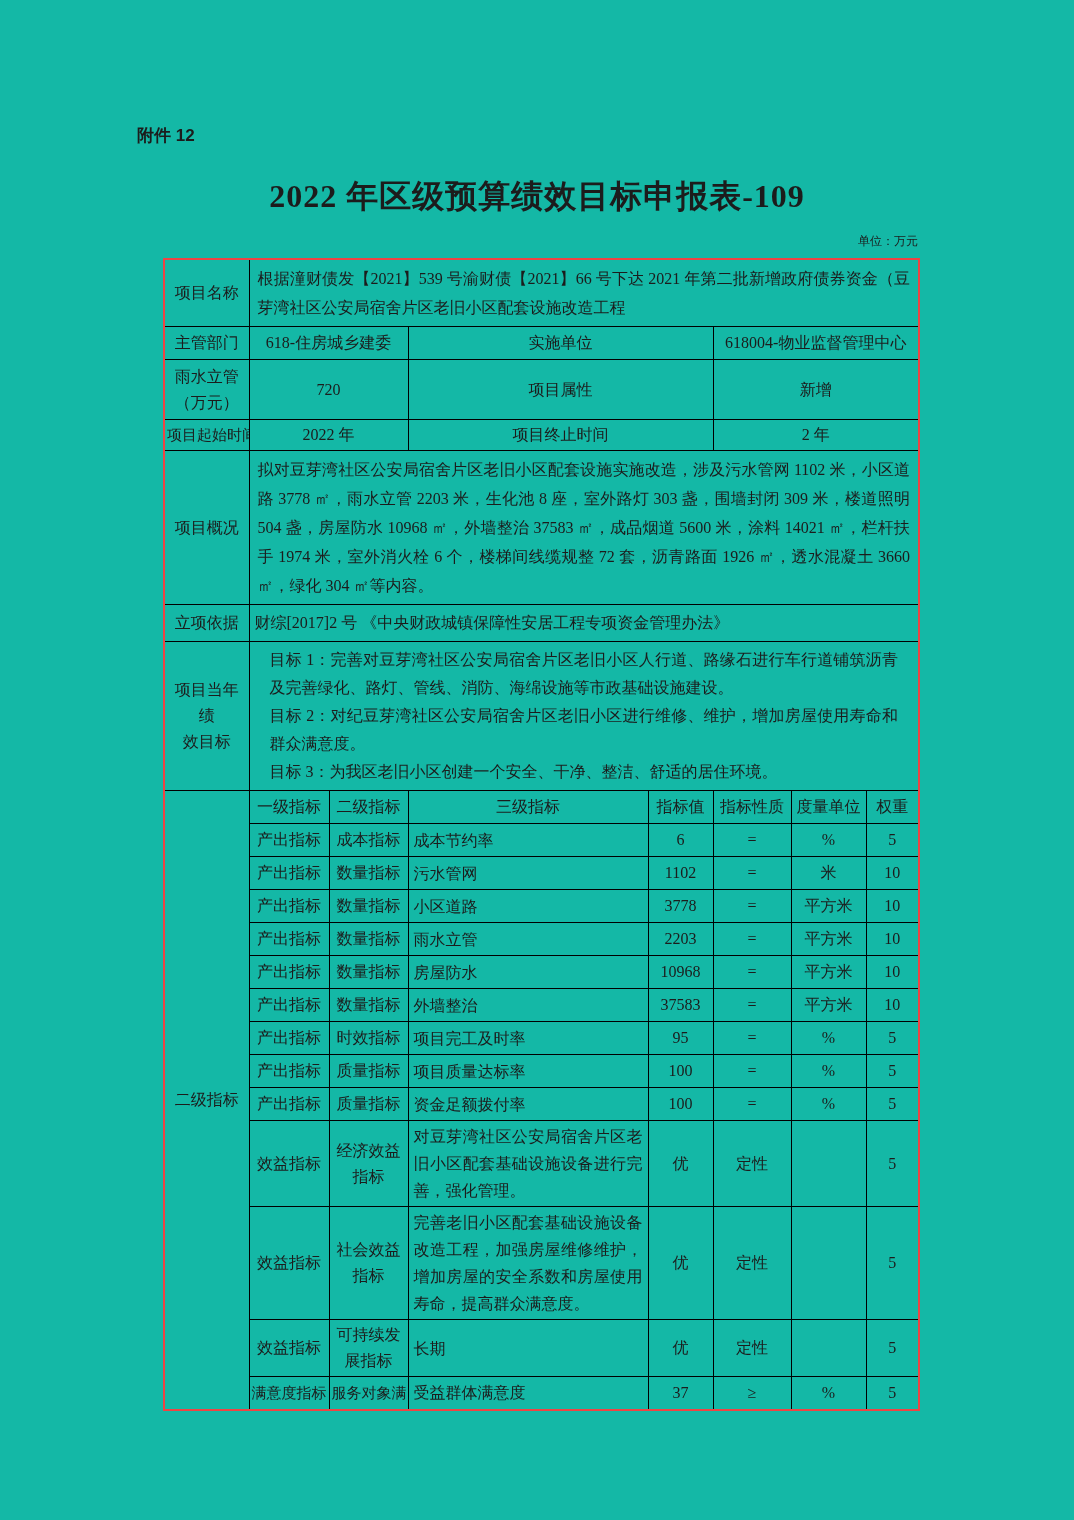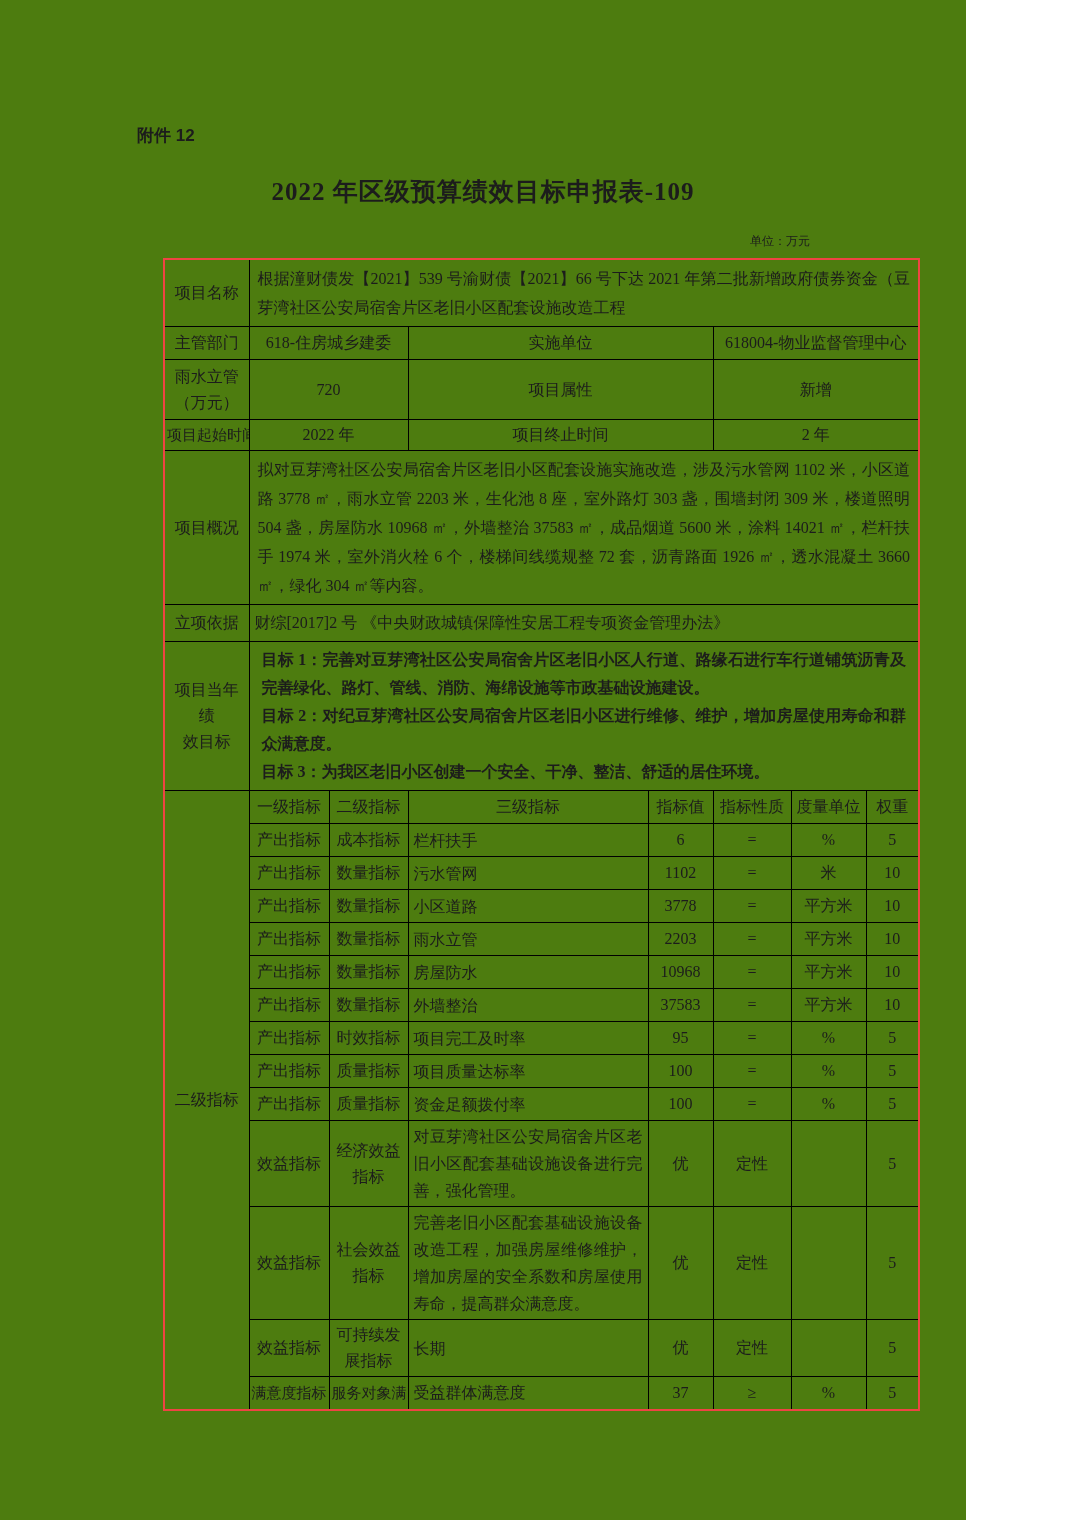--- a/index.html
+++ b/index.html
@@ -1,32 +1,32 @@
 <!DOCTYPE html>
 <html><head>
 <meta charset="utf-8">
 <style>
   html,body{margin:0;padding:0;background:#ffffff;}
   .page{
     position:relative;
-    width:966px;height:1520px;
-    background:#4d7c0f;
+    width:1074px;height:1520px;
+    background:#14b8a6;
     font-family:"Liberation Serif","DejaVu Serif",serif;
     color:#1c1c1c;
     overflow:hidden;
   }
   .attachment{
     position:absolute;left:137px;top:124px;
     font-family:"Liberation Sans","DejaVu Sans",sans-serif;
     font-size:17px;font-weight:bold;
   }
   .title{
     position:absolute;left:0;top:175px;width:100%;
     text-align:center;
-    font-size:25px;font-weight:bold;letter-spacing:1px;
+    font-size:32px;font-weight:bold;letter-spacing:1px;
   }
   .unit-note{
     position:absolute;top:233px;right:156px;
     font-size:12px;
   }
   table.form{
     position:absolute;left:163px;top:258px;
     width:755px;
     border-collapse:collapse;table-layout:fixed;
     border:2px solid #ef4444;
@@ -39,21 +39,21 @@
     overflow:hidden;
     line-height:26px;
   }
   .lbl{text-align:center;}
   .cc{text-align:center;}
   .l3{text-align:justify;line-height:27px;}
   .just{text-align:justify;line-height:29px;padding:4px 8px;margin-top:40px;}
   .prelines{white-space:pre-line;}
   .tight{font-size:15px;white-space:nowrap;padding:2px 2px;letter-spacing:0;}
   .goal{text-align:justify;line-height:28px;}
-  .goals-cell{padding:4px 12px;font-weight:bold;}
+  .goals-cell{padding:4px 20px;}
   
   .hr1{height:62px;} .hr2{height:33px;} .hr3{height:60px;} .hr4{height:28px;}
   .hr5{height:145px;} .hr6{height:37px;} .hr7{height:140px;}
   .hhd{height:38px;}
   #ind-body tr{height:33px;}
   .page-number{
     position:absolute;left:0;top:1424px;width:100%;
     text-align:center;font-size:16px;
   }
 </style>
@@ -130,21 +130,21 @@
         <th class="cc">二级指标</th>
         <th class="cc">三级指标</th>
         <th class="cc">指标值</th>
         <th class="cc">指标性质</th>
         <th class="cc">度量单位</th>
         <th class="cc">权重</th>
       </tr>
     <tr>
           <td class="cc">产出指标</td>
           <td class="cc">成本指标</td>
-          <td class="l3">栏杆扶手</td>
+          <td class="l3">成本节约率</td>
           <td class="cc">6</td>
           <td class="cc">=</td>
           <td class="cc">%</td>
           <td class="cc">5</td>
         </tr>
         <tr>
           <td class="cc">产出指标</td>
           <td class="cc">数量指标</td>
           <td class="l3">污水管网</td>
           <td class="cc">1102</td>

